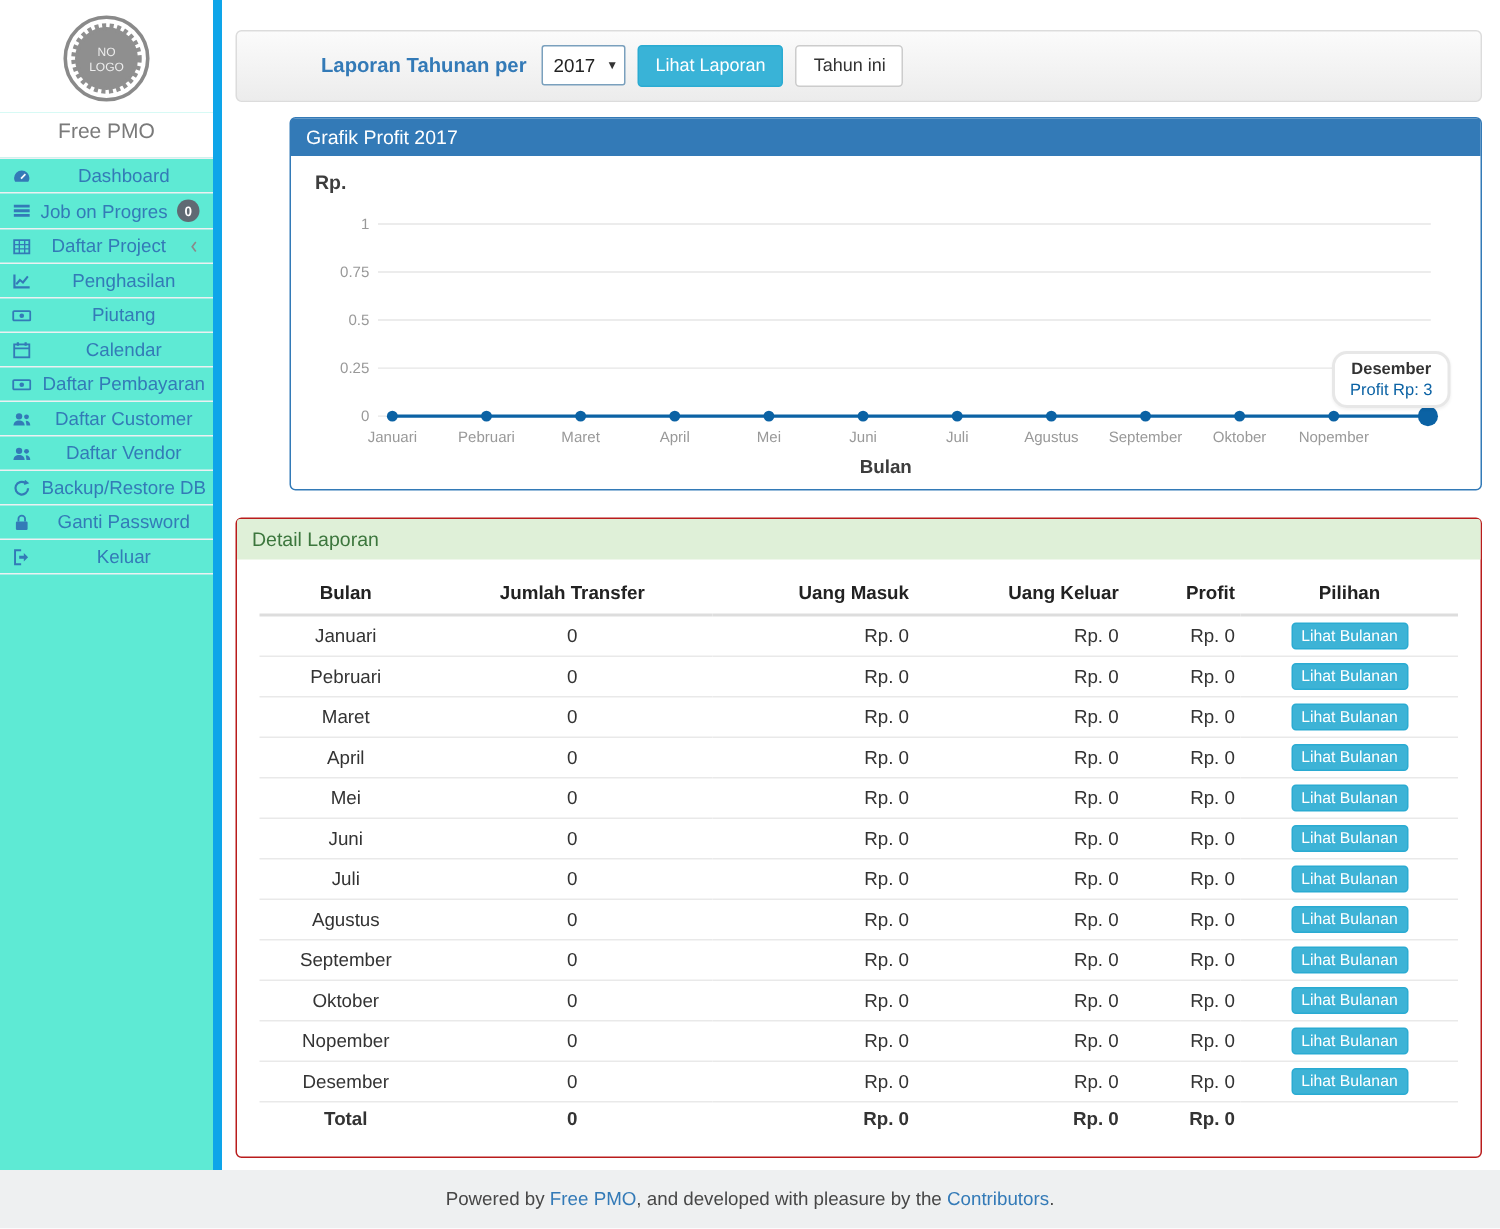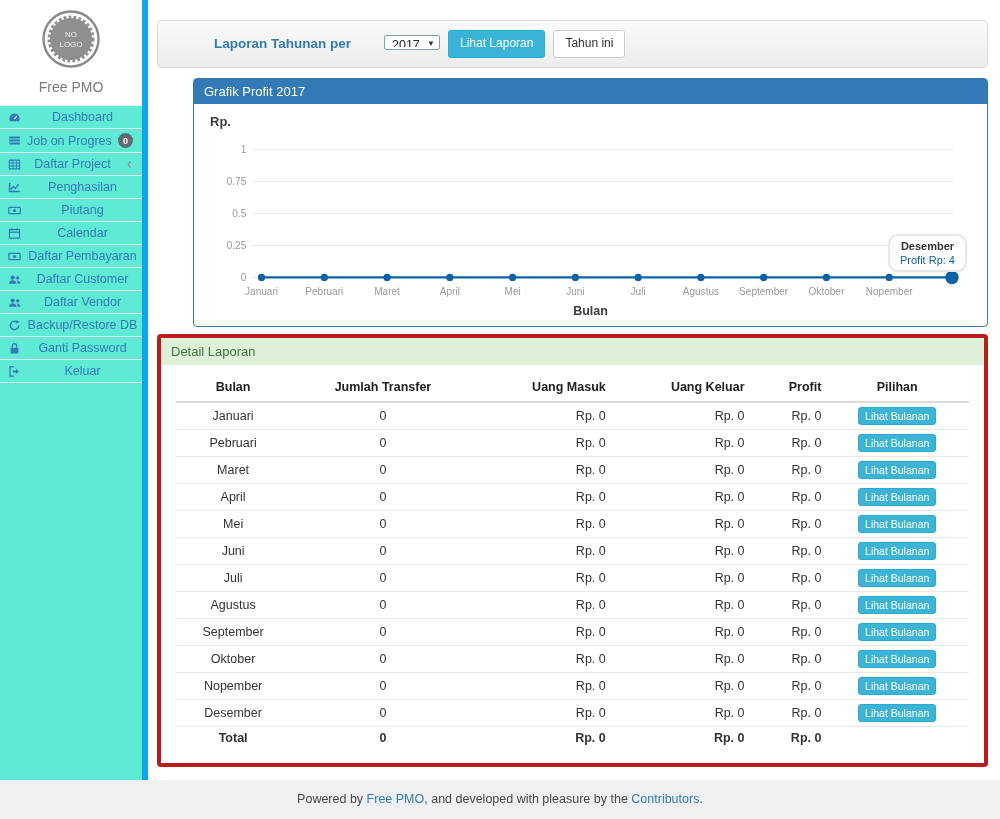--- a/index.html
+++ b/index.html
@@ -29,34 +29,34 @@
   .content { flex:1 1 auto; padding:10px 12px 0 9px; background:#fff; }
 
   .breadcrumb-bar { background:#f6f6f6; border-radius:4px; padding:8px 14px; font-size:12.5px; color:#777; }
   .breadcrumb-bar a { color:#337ab7; text-decoration:none; cursor:pointer; }
   .crumb-sep { margin:0 6px; color:#9a9a9a; }
 
   .filter-bar { margin-top:10px; background:linear-gradient(#fbfbfb,#ececec); border:1px solid #dcdcdc;
     border-radius:4px; padding:9px 12px; display:flex; align-items:center; gap:8px; }
   .filter-label { color:#337ab7; font-weight:bold; font-size:13.5px; margin-right:2px;margin-left:44px; }
   .select-wrap { position:relative; display:inline-block; }
-  select.year-select { -webkit-appearance:none; appearance:none; height:15px; width:56px;
+  select.year-select { -webkit-appearance:none; appearance:none; height:27px; width:56px;
     border:1px solid #7aa0bd; border-radius:2px; font-size:12.5px; padding:2px 16px 2px 7px; background:#fff; color:#222;
-    font-family:"Liberation Sans","DejaVu Sans",sans-serif;margin-left:23px; }
+    font-family:"Liberation Sans","DejaVu Sans",sans-serif; }
   .select-caret { position:absolute; right:5px; top:50%; transform:translateY(-55%); font-size:8px; color:#333; pointer-events:none; }
   .btn { font-size:12px; padding:5px 11px; border-radius:3px; border:1px solid transparent; cursor:pointer;
     font-family:"Liberation Sans","DejaVu Sans",sans-serif; line-height:1.3; }
   .btn-info { background:#39b3d7; border-color:#2aabd2; color:#fff; }
   .btn-default { background:#fff; border-color:#ccc; color:#333; }
 
   
   .panel { border-radius:4px; background:#fff; }
   .panel-primary { margin-top:10px; border:1px solid #337ab7;margin-left:36px; }
   .panel-primary > .panel-heading { background:#337ab7; color:#fff; padding:5px 10px; font-size:13px; border-radius:2px 2px 0 0; }
-  .panel-success { margin-top:7px; border:4px solid #b91c1c; }
+  .panel-success { margin-top:18px; border:1px solid #b91c1c; }
   .panel-success > .panel-heading { background:#dff0d8; color:#3c763d; padding:6px 10px; font-size:13px; border-radius:2px 2px 0 0; }
 
   
   .chart-body { position:relative; padding:8px 14px 8px; }
   .y-axis-label { font-weight:bold; color:#3d3d3d; font-size:13px; margin:2px 0 2px 2px; height:18px; }
   .chart-svg { display:block; width:100%; height:auto; }
   .x-axis-label { text-align:center; font-weight:bold; color:#3d3d3d; font-size:12.5px; margin-top:2px; }
   .chart-tooltip { position:absolute; top:130px; right:20px; background:#fff; border:2px solid #e7e7e7;
     border-radius:10px; padding:4px 10px; text-align:center; font-size:11px; box-shadow:0 1px 2px rgba(0,0,0,0.05); }
   .tooltip-title { font-weight:bold; color:#333; margin-bottom:2px; white-space:nowrap; }
@@ -266,21 +266,21 @@
             <text x="581.0909090909091" y="168" text-anchor="middle" font-size="10.5" fill="#999" font-family="Liberation Sans, sans-serif">September</text>
             <circle cx="646.7272727272727" cy="150" r="3.8" fill="#0b62a4"></circle>
             <text x="646.7272727272727" y="168" text-anchor="middle" font-size="10.5" fill="#999" font-family="Liberation Sans, sans-serif">Oktober</text>
             <circle cx="712.3636363636364" cy="150" r="3.8" fill="#0b62a4"></circle>
             <text x="712.3636363636364" y="168" text-anchor="middle" font-size="10.5" fill="#999" font-family="Liberation Sans, sans-serif">Nopember</text>
             <circle cx="778" cy="150" r="7" fill="#0b62a4"></circle>
           </svg>
         <div class="x-axis-label">Bulan</div>
         <div class="chart-tooltip">
           <div class="tooltip-title">Desember</div>
-          <div class="tooltip-value">Profit Rp: 4</div>
+          <div class="tooltip-value">Profit Rp: 3</div>
         </div>
       </div>
     </section>
 
     <section class="panel panel-success">
       <div class="panel-heading">Detail Laporan</div>
       <div class="table-body">
         <table class="report">
           <colgroup>
             <col style="width:14.4%">

